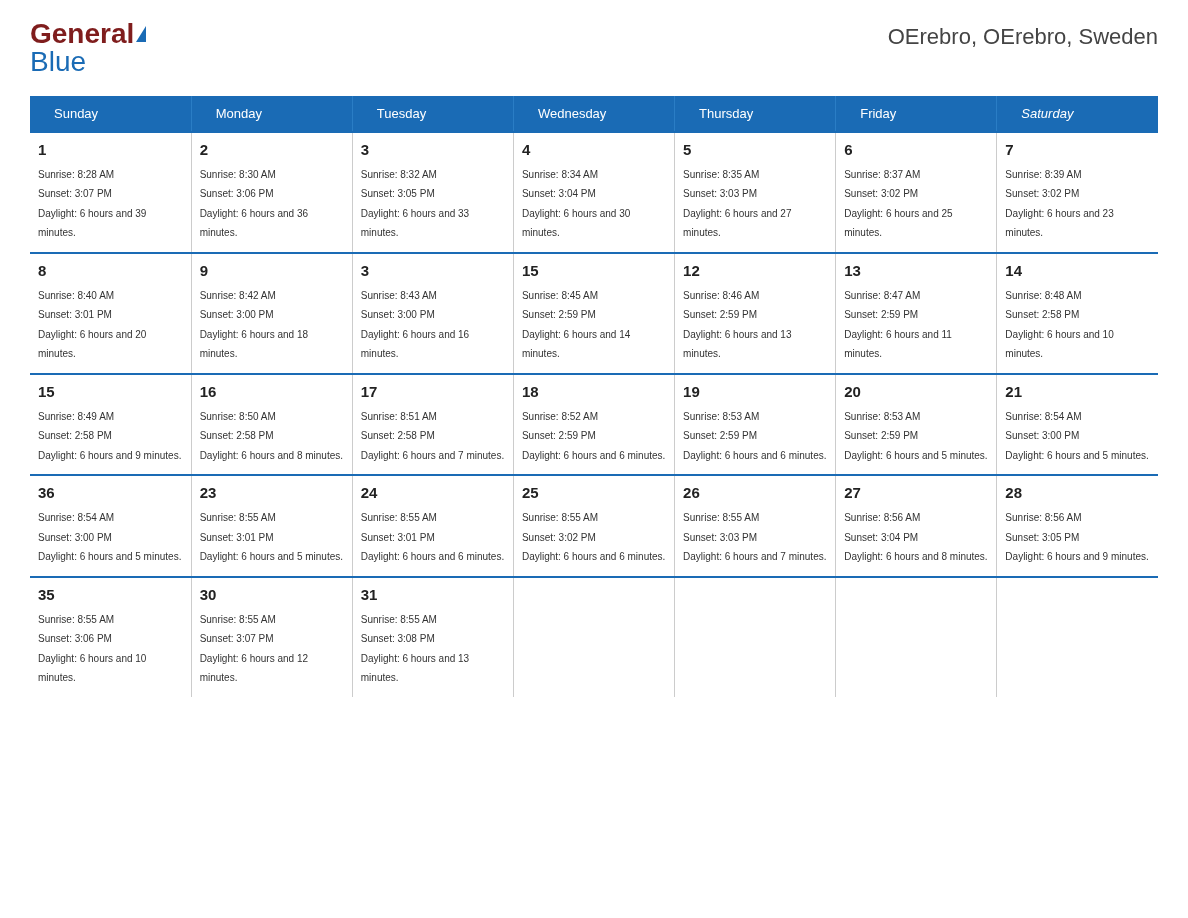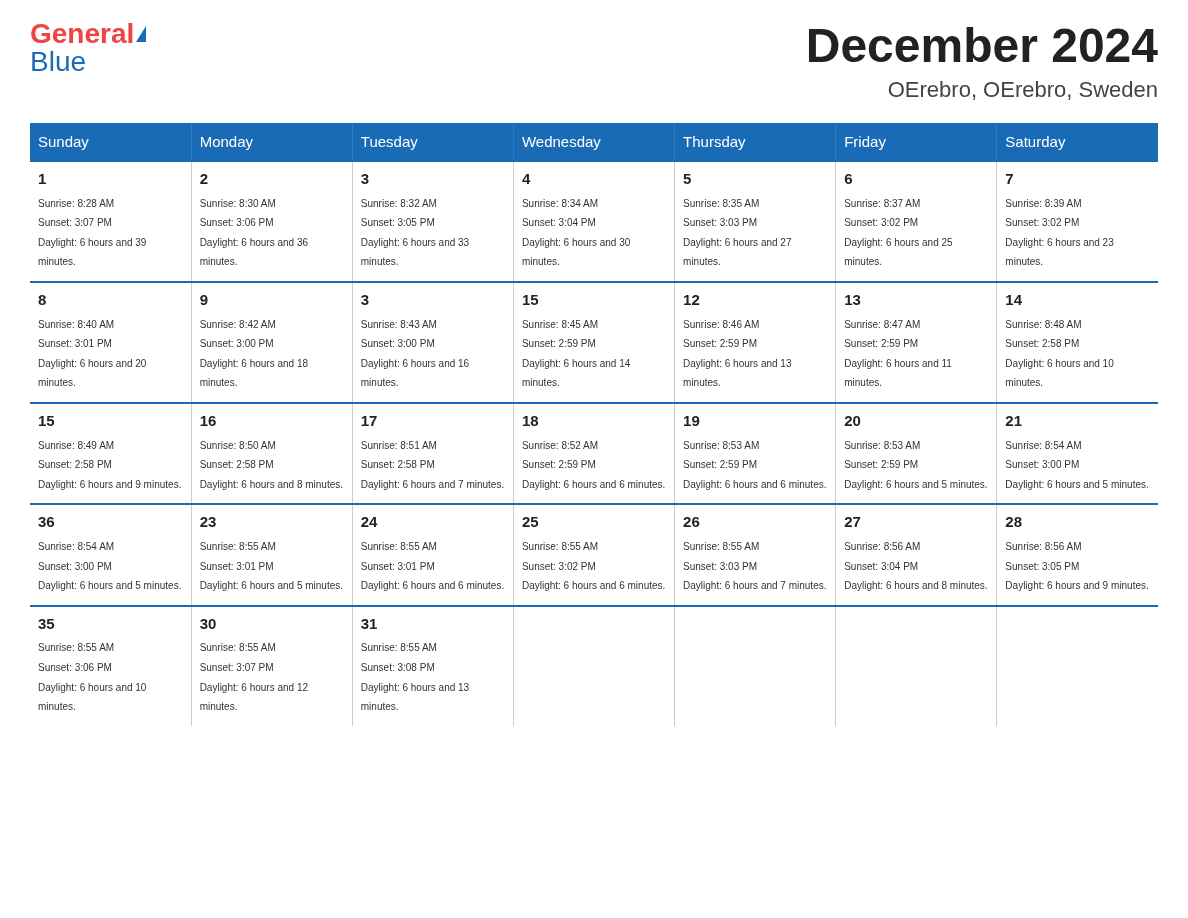--- a/index.html
+++ b/index.html
@@ -17,21 +17,21 @@
       margin-bottom: 20px;
     }
     .logo {
       display: flex;
       flex-direction: column;
       align-items: flex-start;
     }
     .logo-general {
       font-size: 28px;
       font-weight: bold;
-      color: #ef4444;
+      color: #7f1d1d;
       line-height: 1;
     }
     .logo-blue {
       font-size: 28px;
       font-weight: normal;
       color: #1a6bb5;
       line-height: 1;
     }
     .logo-triangle {
       display: inline-block;
@@ -59,27 +59,27 @@
     table {
       width: 100%;
       border-collapse: collapse;
       font-size: 13.5px;
     }
     thead tr {
       background-color: #1a6bb5;
       color: #fff;
     }
     thead th {
-      padding: 10px 8px;
+      padding: 10px 24px;
       text-align: left;
       font-weight: normal;
-      font-size: 15px;
+      font-size: 13px;
       border-right: 1px solid #2a7dc5;
     }
-    thead th:last-child { border-right: none; }
+    thead th:last-child { border-right: none; font-style: italic; }
     tbody tr {
       border-top: 2px solid #1a6bb5;
       vertical-align: top;
     }
     tbody td {
       padding: 6px 8px 10px 8px;
       border-right: 1px solid #ccc;
       line-height: 1.45;
       color: #222;
       width: 14.28%;
@@ -101,21 +101,20 @@
 
 <div class="header">
   <div class="logo">
     <div style="display:flex; align-items:center;">
       <span class="logo-general">General</span>
       <span class="logo-triangle"></span>
     </div>
     <span class="logo-blue">Blue</span>
   </div>
   <div class="title-block">
-    <div class="main-title">December 2024</div>
     <div class="subtitle">OErebro, OErebro, Sweden</div>
   </div>
 </div>
 
 <table>
   <thead>
     <tr>
     <th>Sunday</th>
         <th>Monday</th>
         <th>Tuesday</th>

